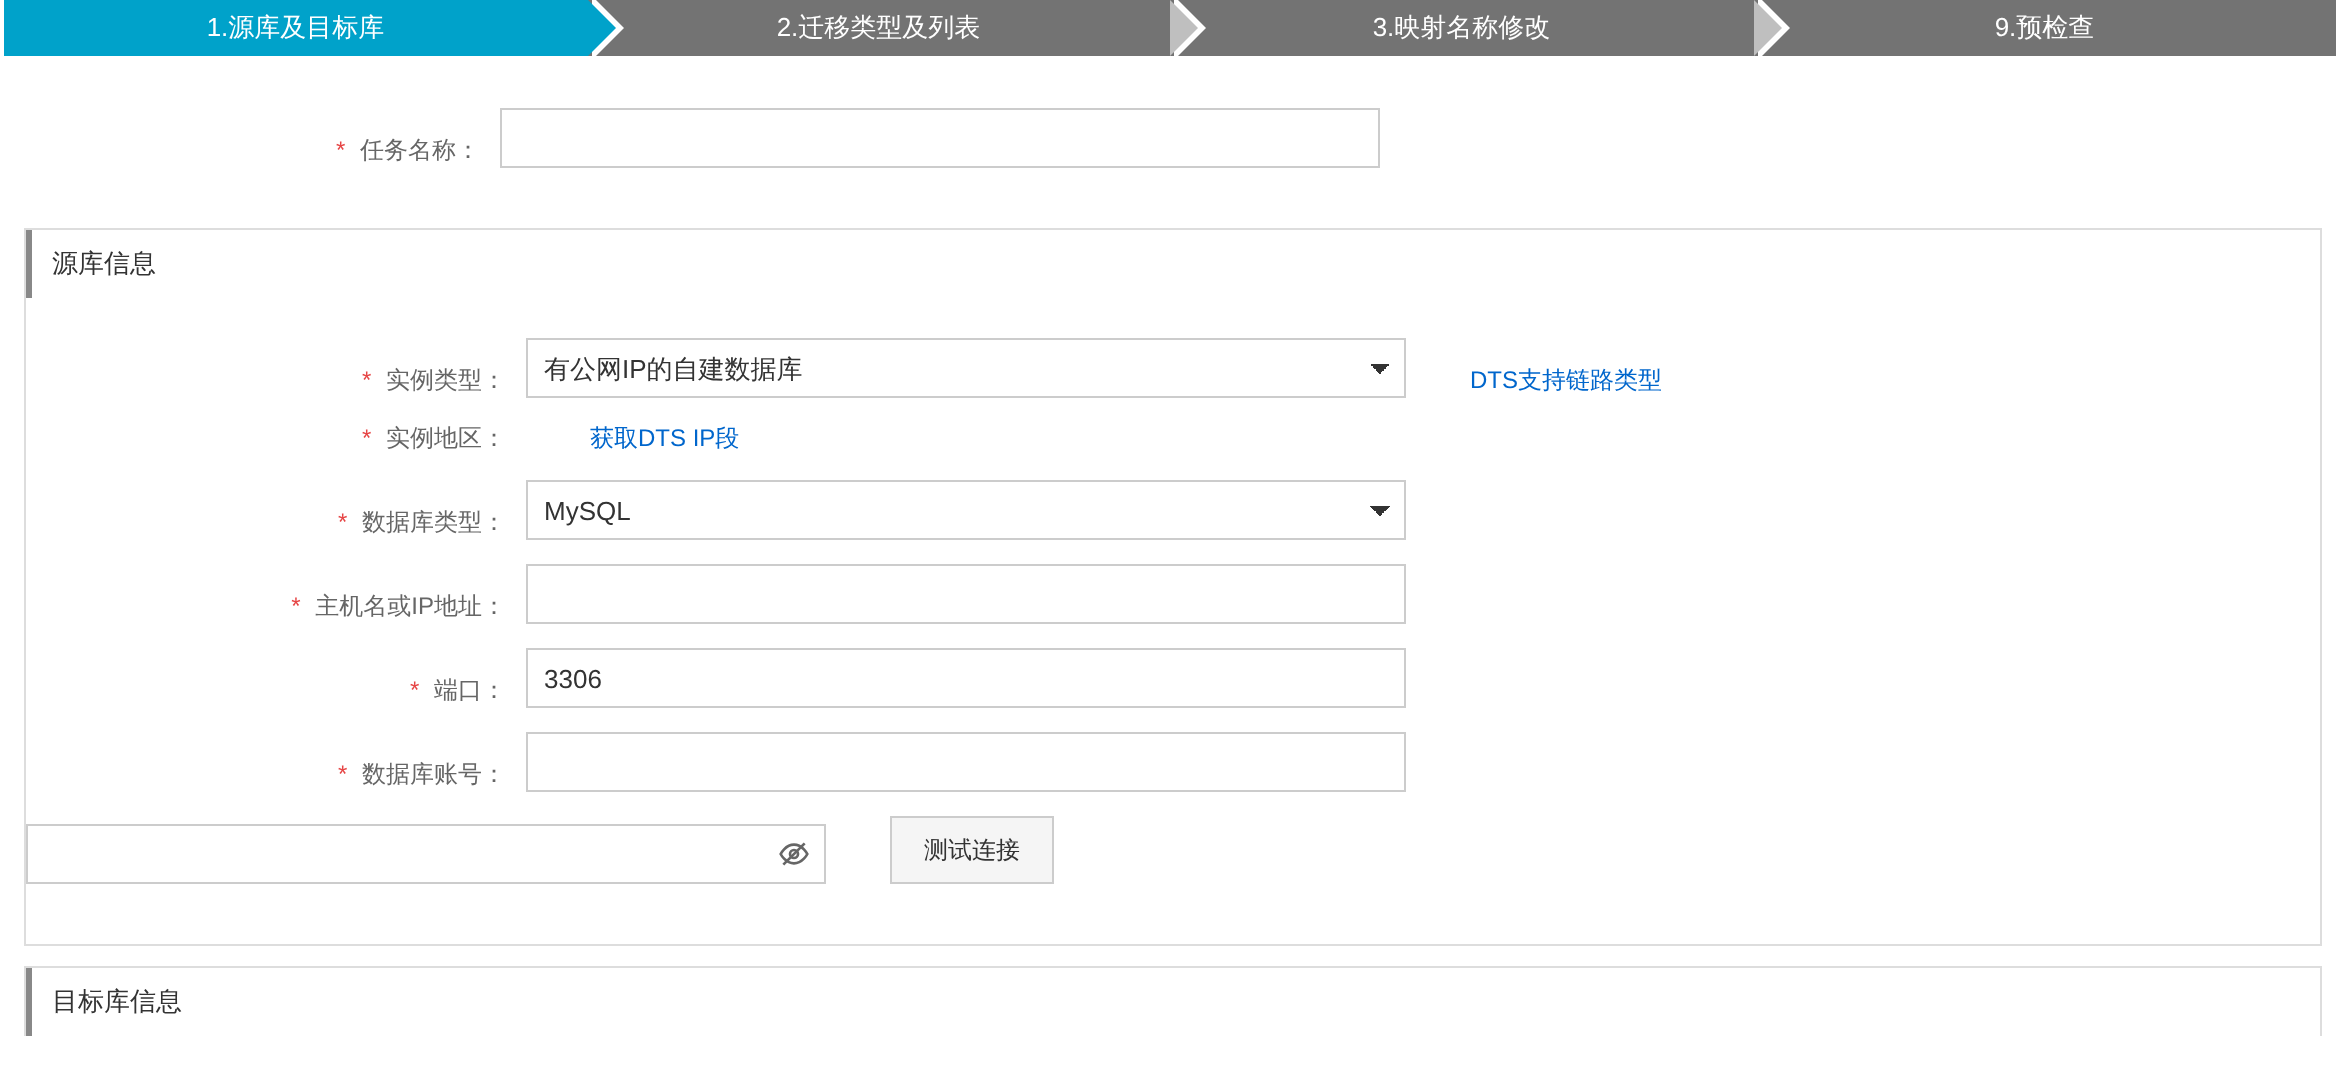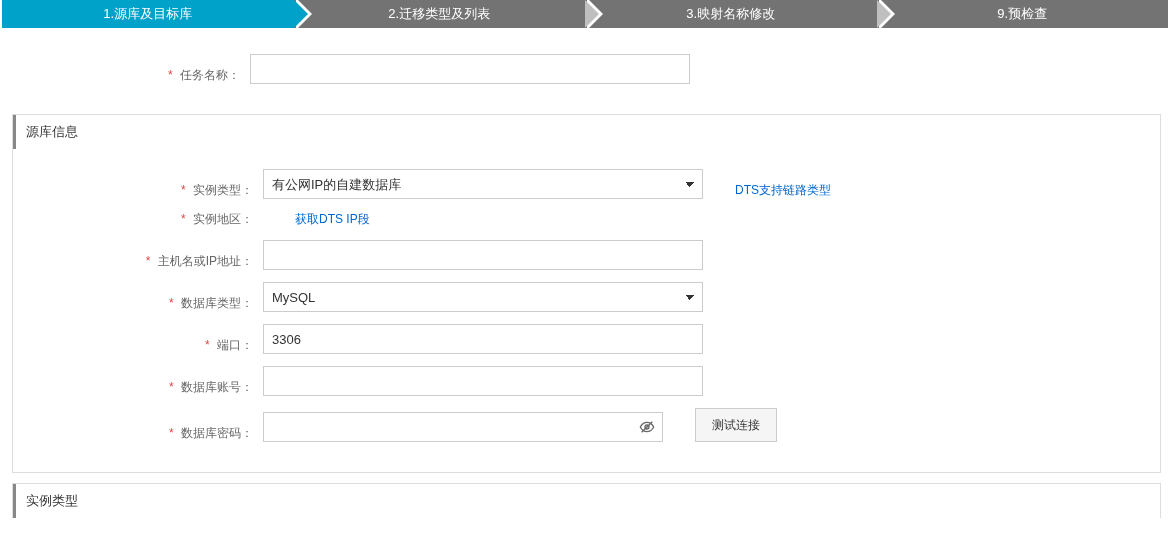--- a/index.html
+++ b/index.html
@@ -185,65 +185,61 @@
     <div class="label">
       <span class="req">*</span>
       <span>实例地区：</span>
     </div>
     <a class="link">获取DTS IP段</a>
   </div>
 
   <div class="row">
     <div class="label">
       <span class="req">*</span>
-      <span>主机名或IP地址：</span>
-    </div>
-    <input class="input" type="text" value="" style="">
-  </div>
-
-  <div class="row">
-    <div class="label">
-      <span class="req">*</span>
       <span>数据库类型：</span>
     </div>
     <select class="select">
       <option>MySQL</option>
     </select>
   </div>
 
   <div class="row">
     <div class="label">
       <span class="req">*</span>
+      <span>主机名或IP地址：</span>
+    </div>
+    <input class="input" type="text" value="" style="">
+  </div>
+
+  <div class="row">
+    <div class="label">
+      <span class="req">*</span>
       <span>端口：</span>
     </div>
     <input class="input" type="text" value="3306" style="">
   </div>
 
   <div class="row">
     <div class="label">
       <span class="req">*</span>
       <span>数据库账号：</span>
     </div>
     <input class="input" type="text" value="" style="">
   </div>
 
   <div class="row">
-    <div class="label">
-      <span class="req">*</span>
-      <span>数据库密码：</span>
-    </div>
     <div class="password-wrap">
       <input class="input" type="password" style="width: 100%;" value="">
       <span class="eye">
         <svg viewBox="0 0 24 24" fill="none" stroke="currentColor" stroke-width="2">
           <path d="M2 12s3.5-7 10-7 10 7 10 7-3.5 7-10 7S2 12 2 12z"></path>
           <circle cx="12" cy="12" r="3"></circle>
           <line x1="4" y1="20" x2="20" y2="4"></line>
         </svg>
       </span>
     </div>
     <button class="btn">测试连接</button>
   </div>
 </div>
 
 <div class="section target">
-  <div class="section-header">实例类型</div>
+  <div class="section-header">目标库信息</div>
 </div>
 
 </body></html>

